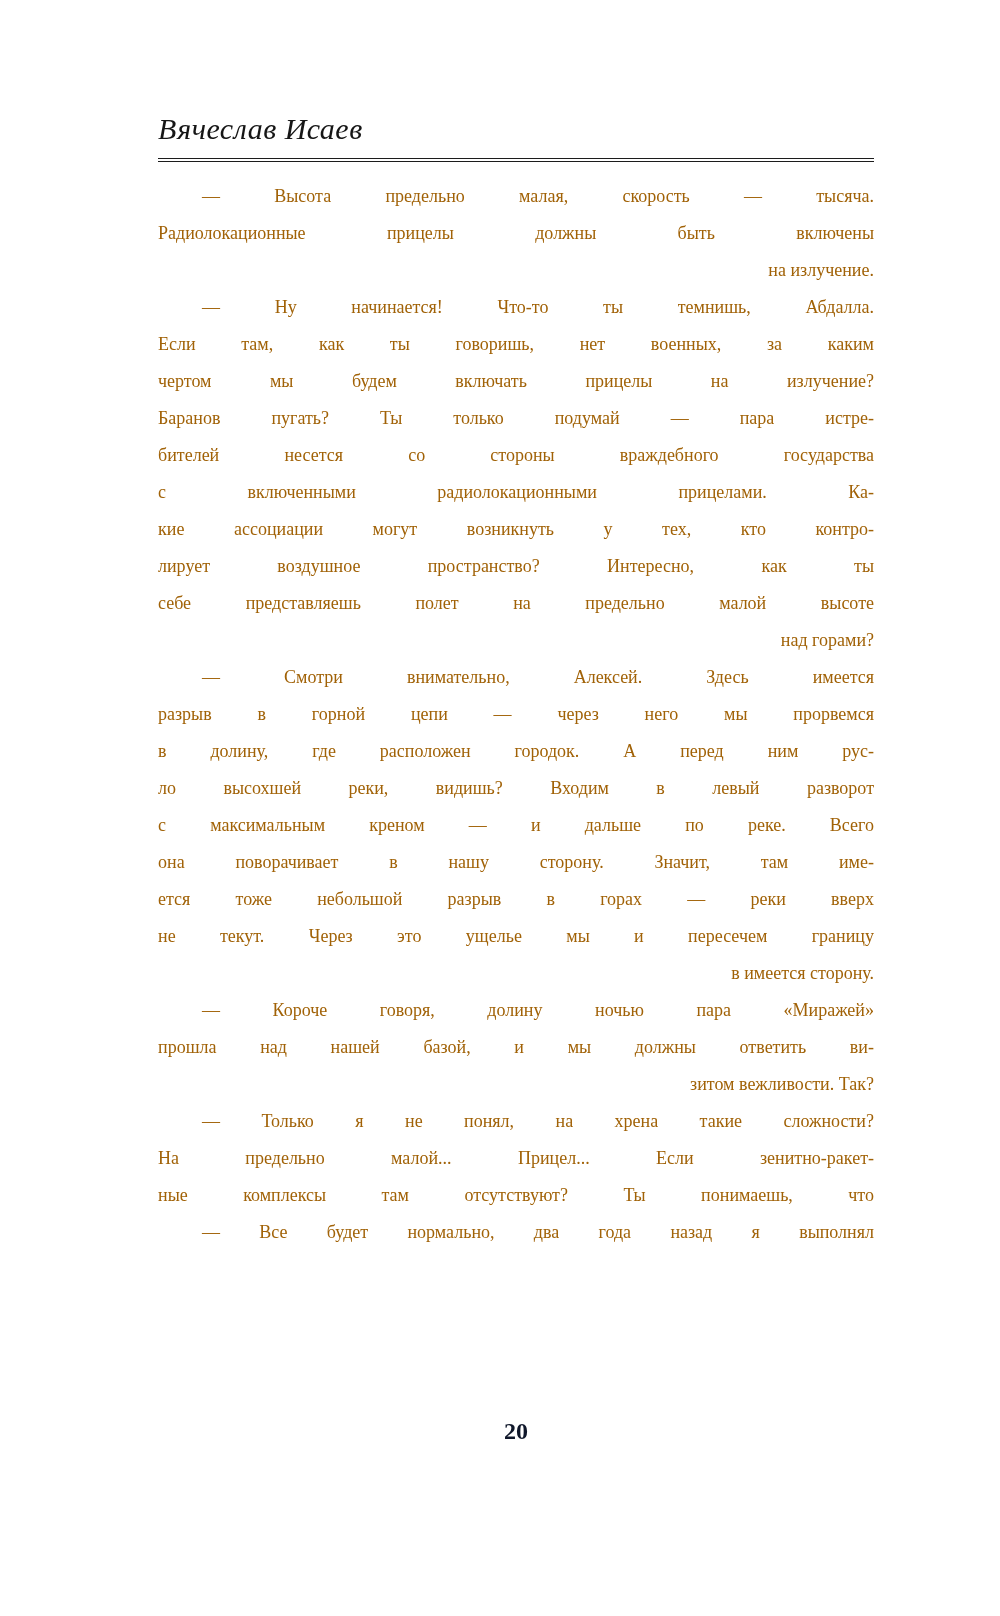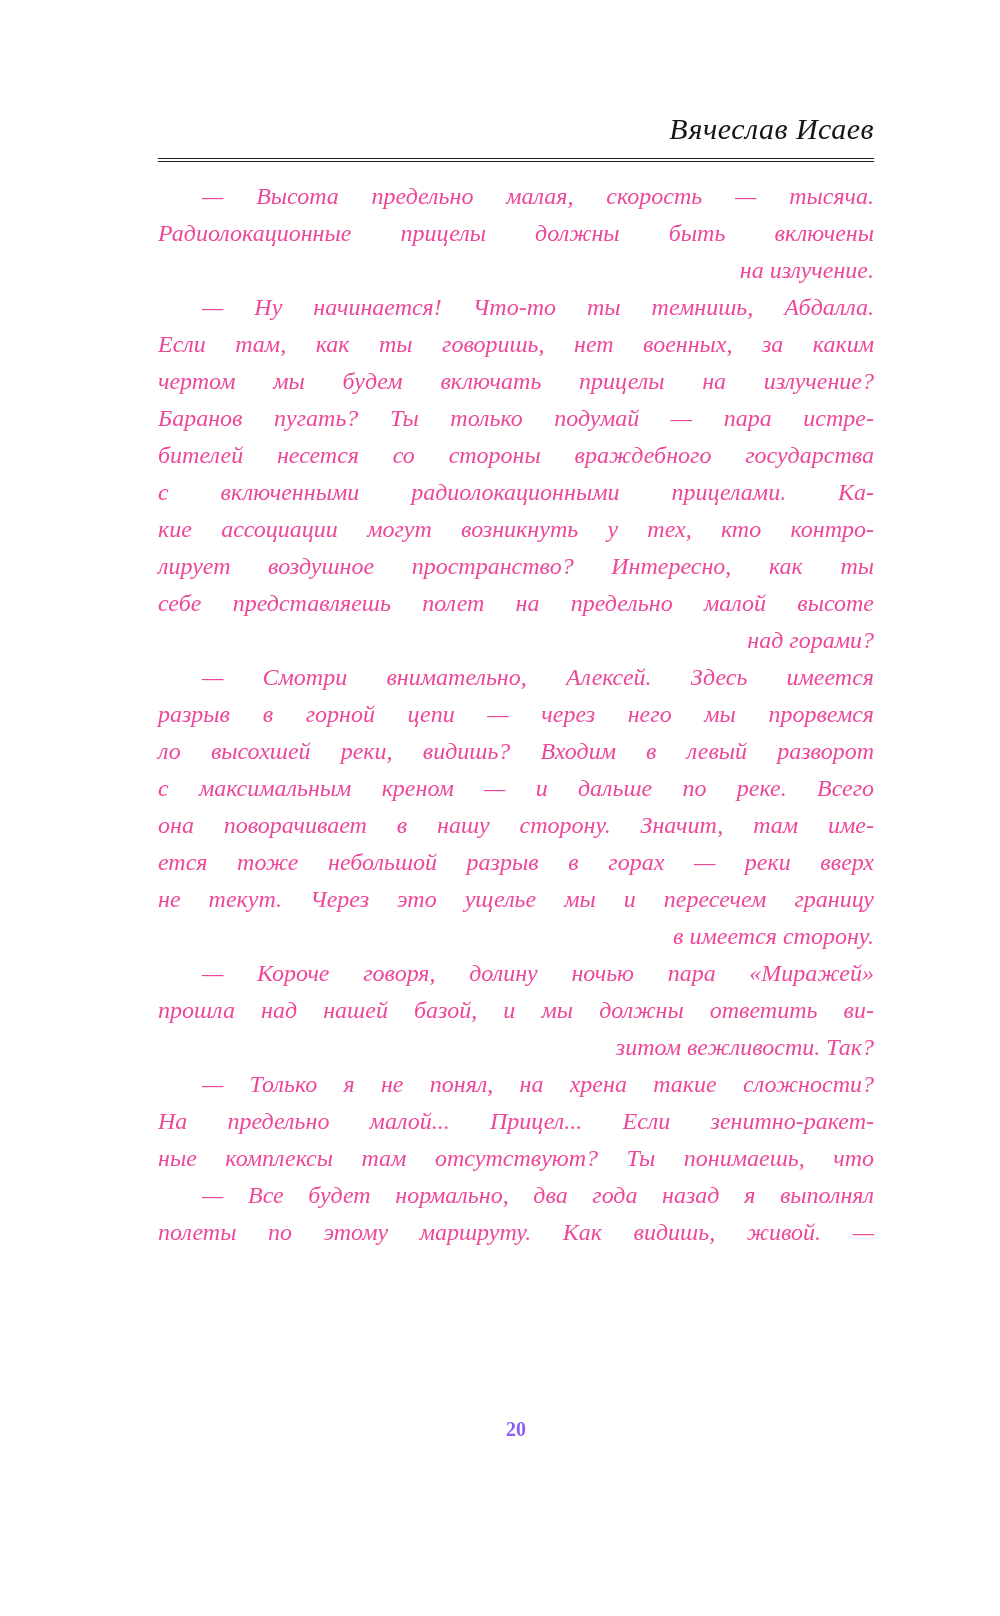--- a/index.html
+++ b/index.html
@@ -16,37 +16,36 @@
     font-family: "Liberation Serif", "DejaVu Serif", serif;
     overflow: hidden;
   }
   .content {
     position: absolute;
     left: 158px;
     top: 112px;
     width: 716px;
   }
   .running-head {
-    text-align: right;
+    text-align: left;
     font-style: italic;
     font-size: 30px;
     line-height: 34px;
     letter-spacing: 0.5px;
     color: #161616;
   }
   .head-rule {
     margin-top: 12px;
     height: 0;
     border-top: 4px double #1c1c1c;
   }
   .text-block {
     margin-top: 16px;
-    font-size: 24px;
-    color: #ec4899;
-    font-style: italic;
+    font-size: 18px;
+    color: #a16207;
   }
   .line {
     height: 37px;
     line-height: 37px;
     white-space: nowrap;
     text-align: right;
   }
   .line.just {
     white-space: normal;
     text-align: justify;
@@ -62,22 +61,22 @@
   }
   .footer {
     position: absolute;
     left: 158px;
     top: 1418px;
     width: 716px;
     text-align: center;
   }
   .page-number {
     font-weight: bold;
-    font-size: 20px;
-    color: #8b5cf6;
+    font-size: 24px;
+    color: #0f172a;
   }
 </style>
 </head>
 <body>
 
 <div class="page">
   <div class="content">
     <div class="running-head">Вячеслав Исаев</div>
     <div class="head-rule"></div>
     <div class="text-block">
@@ -89,32 +88,32 @@
         <div class="line just">чертом мы будем включать прицелы на излучение?</div>
         <div class="line just">Баранов пугать? Ты только подумай — пара истре-</div>
         <div class="line just">бителей несется со стороны враждебного государства</div>
         <div class="line just">с включенными радиолокационными прицелами. Ка-</div>
         <div class="line just">кие ассоциации могут возникнуть у тех, кто контро-</div>
         <div class="line just">лирует воздушное пространство? Интересно, как ты</div>
         <div class="line just">себе представляешь полет на предельно малой высоте</div>
         <div class="line">над горами?</div>
         <div class="line just indent">— Смотри внимательно, Алексей. Здесь имеется</div>
         <div class="line just">разрыв в горной цепи — через него мы прорвемся</div>
+        <div class="line just">в долину, где расположен городок. А перед ним рус-</div>
         <div class="line just">ло высохшей реки, видишь? Входим в левый разворот</div>
         <div class="line just">с максимальным креном — и дальше по реке. Всего</div>
         <div class="line just">она поворачивает в нашу сторону. Значит, там име-</div>
         <div class="line just">ется тоже небольшой разрыв в горах — реки вверх</div>
         <div class="line just">не текут. Через это ущелье мы и пересечем границу</div>
         <div class="line">в имеется сторону.</div>
         <div class="line just indent">— Короче говоря, долину ночью пара «Миражей»</div>
         <div class="line just">прошла над нашей базой, и мы должны ответить ви-</div>
         <div class="line">зитом вежливости. Так?</div>
         <div class="line just indent">— Только я не понял, на хрена такие сложности?</div>
         <div class="line just">На предельно малой... Прицел... Если зенитно-ракет-</div>
         <div class="line just">ные комплексы там отсутствуют? Ты понимаешь, что</div>
         <div class="line just indent">— Все будет нормально, два года назад я выполнял</div>
-        <div class="line just">полеты по этому маршруту. Как видишь, живой. —</div>
       </div>
   </div>
   <div class="footer">
     <span class="page-number">20</span>
   </div>
 </div>
 
 </body></html>

